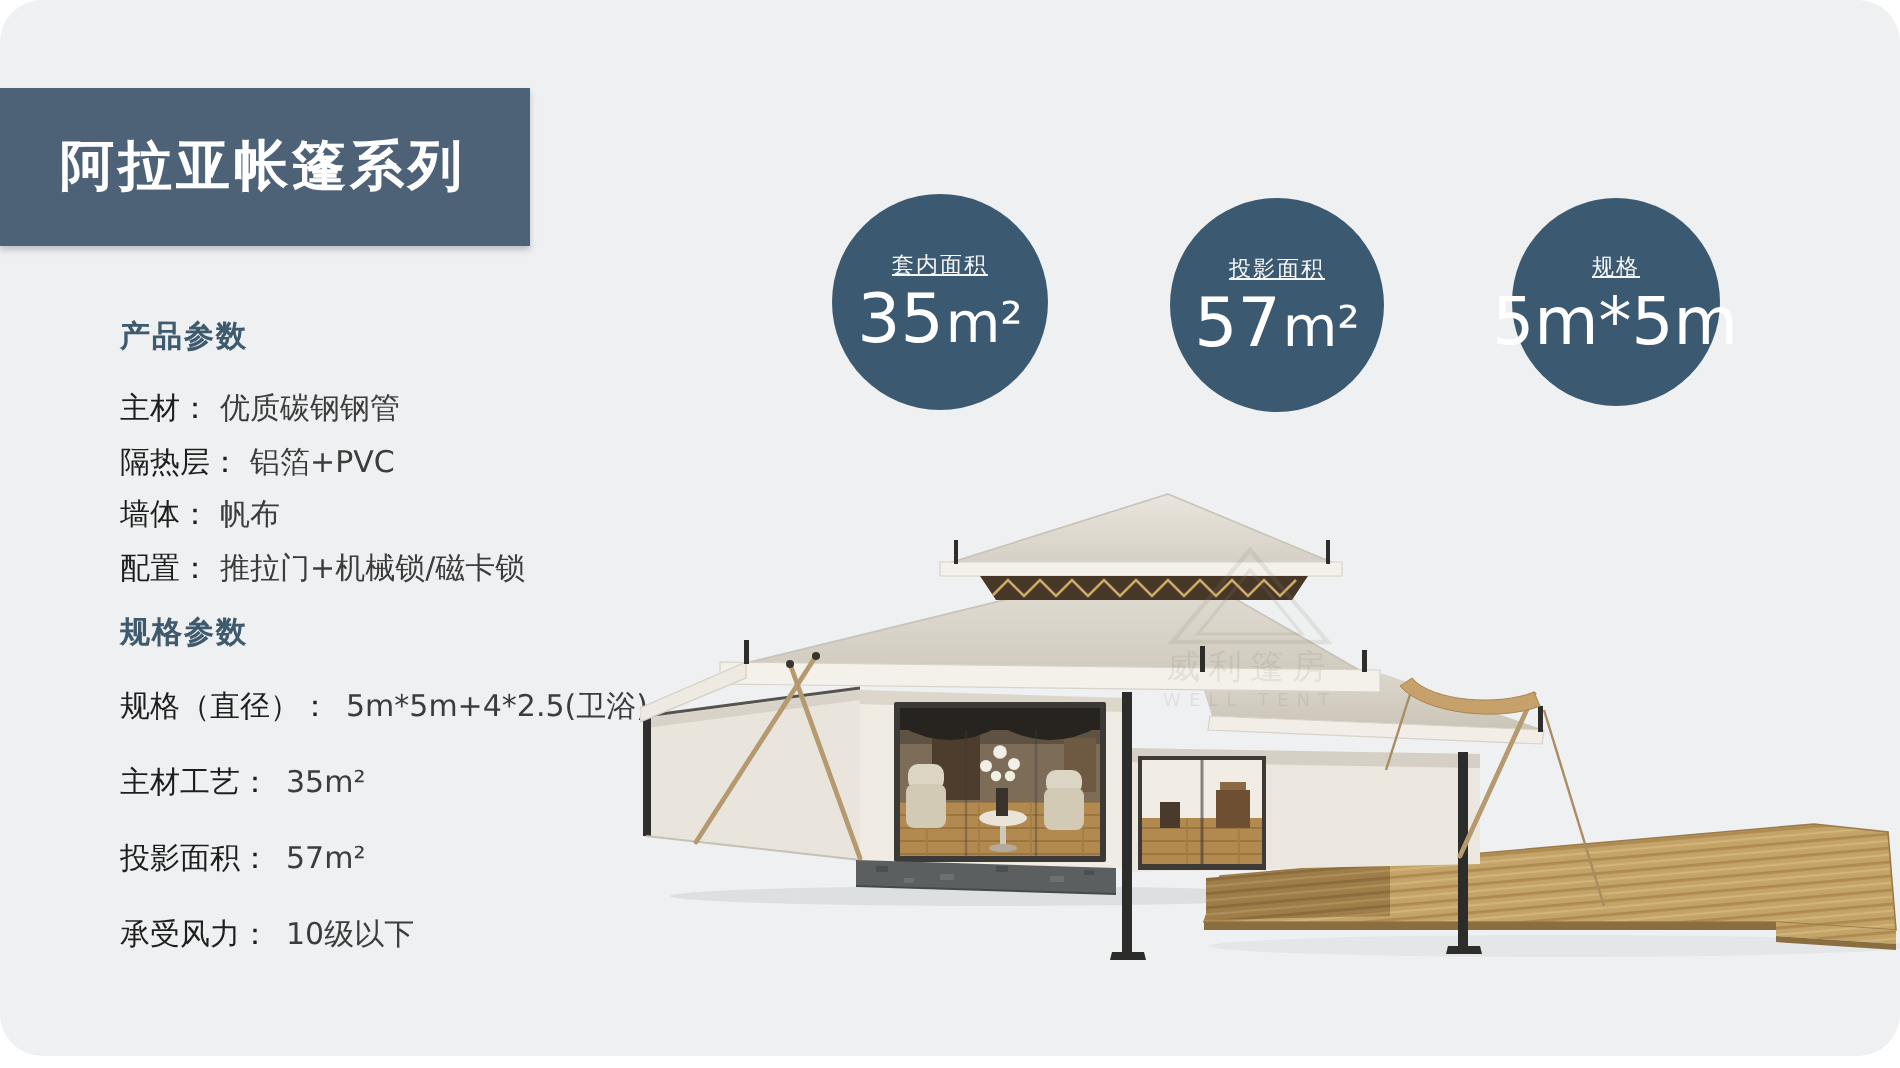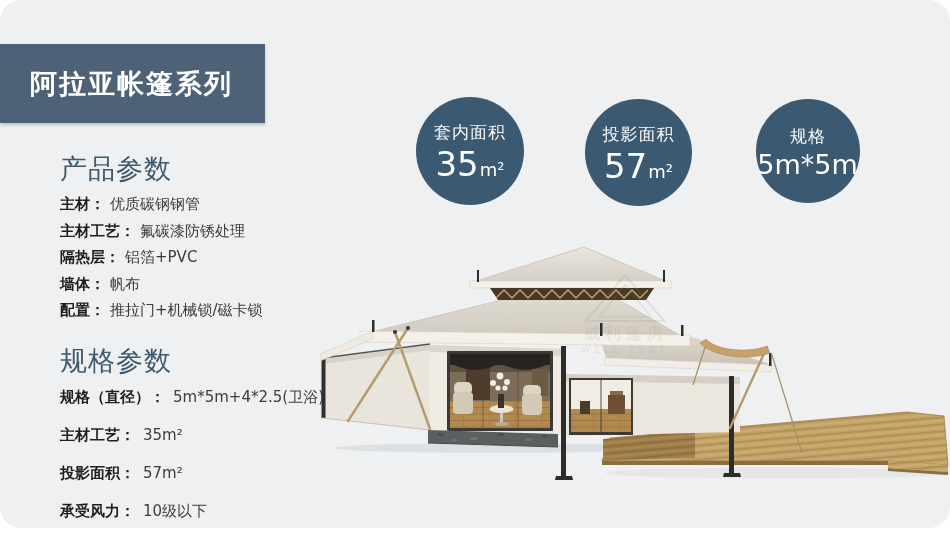--- a/index.html
+++ b/index.html
@@ -7,53 +7,52 @@
   .stage{position:relative;width:950px;height:528px;overflow:hidden;
          background:var(--background,#eff0f1);border-radius:21px;}
   
   .banner{position:absolute;left:0;top:44px;width:265px;height:79px;
           background:var(--banner,#4d6277);color:var(--banner_text,#fff);
           font-size:27px;font-weight:bold;letter-spacing:2px;
           line-height:79px;padding-left:30px;box-sizing:border-box;
           box-shadow:0 2px 3px rgba(40,55,70,.25);}
   
   .left-col{position:absolute;left:60px;top:156px;width:315px;}
-  .section-h{font-size:27px;font-weight:normal;line-height:25px;margin:0 0 10px;
+  .section-h{font-size:15px;font-weight:bold;line-height:25px;margin:0 0 10px;
              color:var(--heading,#3e5a6e);letter-spacing:1px;}
-  .section-h.second{margin-top:24px;margin-bottom:7px;}
+  .section-h.second{margin-top:7px;margin-bottom:7px;}
   .row{font-size:15px;line-height:26.5px;white-space:nowrap;}
   .spec .row{line-height:27px;margin-top:11px;}
-  .lbl{font-weight:bold;color:var(--label,#1e1e1e);}
+  .lbl{font-weight:normal;color:var(--label,#1e1e1e);}
   .val{color:var(--value,#3c3c3c);margin-left:5px;}
   .spec .val{margin-left:8px;}
   
   .badge{position:absolute;border-radius:50%;background:var(--badge,#3b5a71);
          color:var(--badge_text,#fff);display:flex;flex-direction:column;
          align-items:center;justify-content:center;text-align:center;}
-  .b-label{font-size:17px;letter-spacing:1px;margin-bottom:3px;opacity:.96;}
+  .b-label{font-size:11px;letter-spacing:1px;margin-bottom:3px;opacity:.96;text-decoration:underline;}
   .b-main{display:flex;align-items:baseline;line-height:1;}
   .b-value{font-size:34px;}
-  .b-unit{font-size:18px;margin-left:1px;}
-  .badge.b3 .b-value{font-size:27px;}
+  .b-unit{font-size:28px;margin-left:1px;}
+  .badge.b3 .b-value{font-size:33px;}
   .tent-svg{position:absolute;left:320px;top:225px;}
 </style>
 </head>
 <body>
 
 <div class="stage">
 
   <div class="banner">
     <span>阿拉亚帐篷系列</span>
   </div>
 
   <div class="left-col">
     <h2 class="section-h">产品参数</h2>
     <div class="rows">
       <div class="row"><span class="lbl">主材：</span><span class="val">优质碳钢钢管</span></div>
-      <div class="row"><span class="lbl">主材工艺：</span><span class="val">氟碳漆防锈处理</span></div>
       <div class="row"><span class="lbl">隔热层：</span><span class="val">铝箔+PVC</span></div>
       <div class="row"><span class="lbl">墙体：</span><span class="val">帆布</span></div>
       <div class="row"><span class="lbl">配置：</span><span class="val">推拉门+机械锁/磁卡锁</span></div>
     </div>
 
     <h2 class="section-h second">规格参数</h2>
     <div class="rows spec">
       <div class="row"><span class="lbl">规格（直径）：</span><span class="val">5m*5m+4*2.5(卫浴)</span></div>
       <div class="row"><span class="lbl">主材工艺：</span><span class="val">35m²</span></div>
       <div class="row"><span class="lbl">投影面积：</span><span class="val">57m²</span></div>

